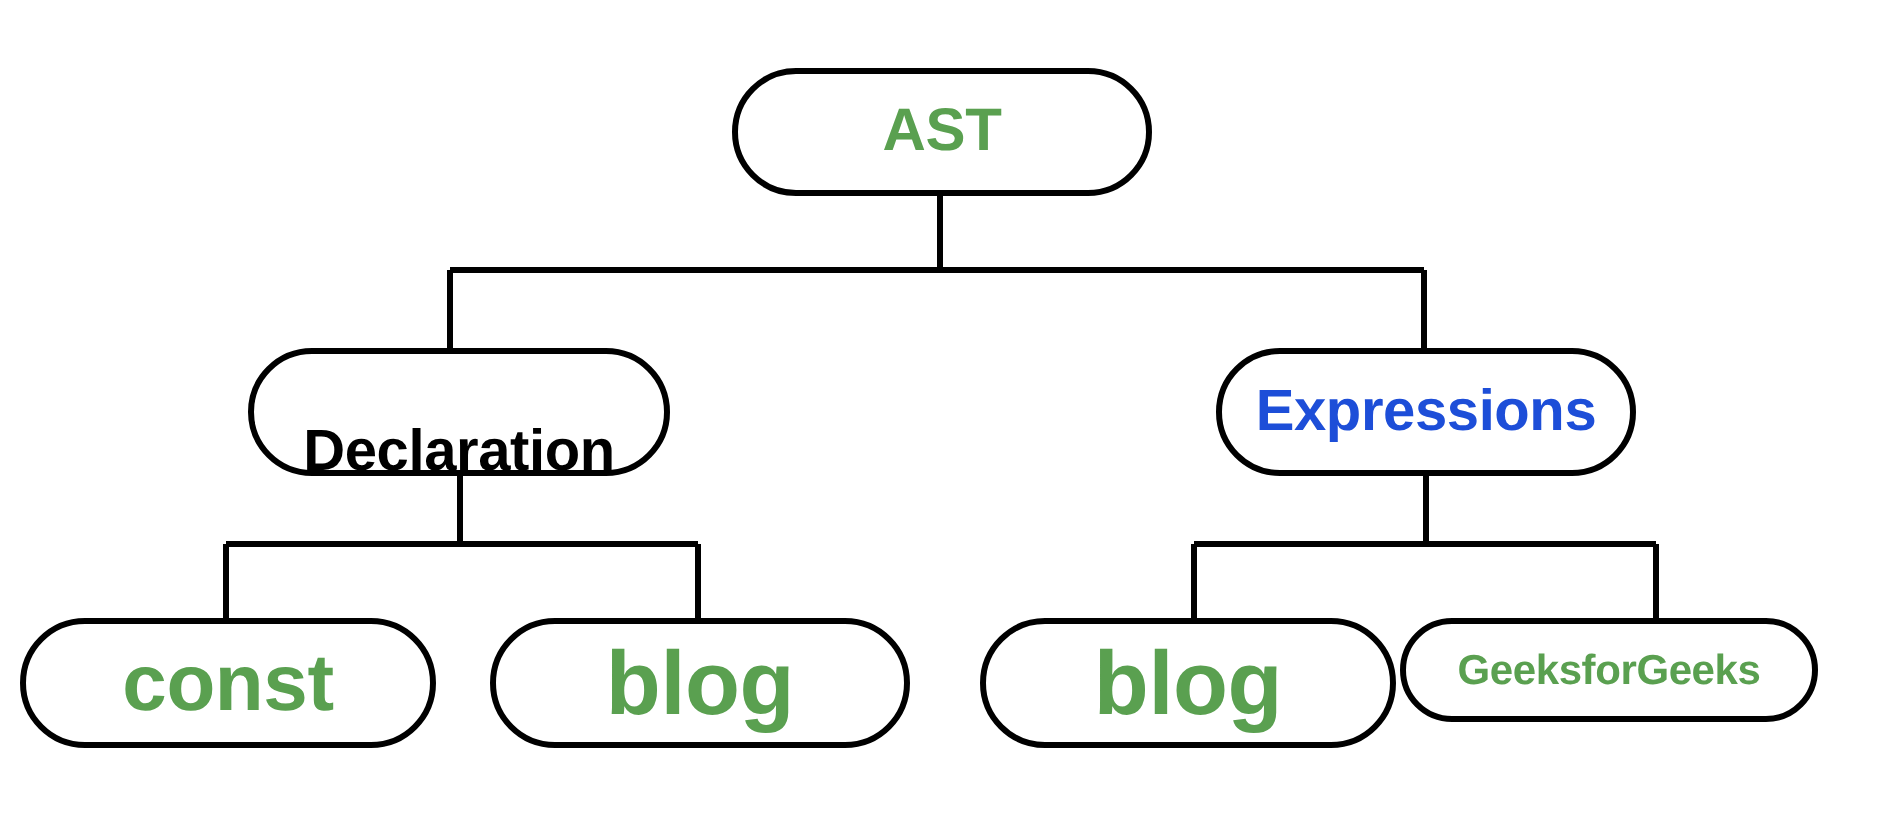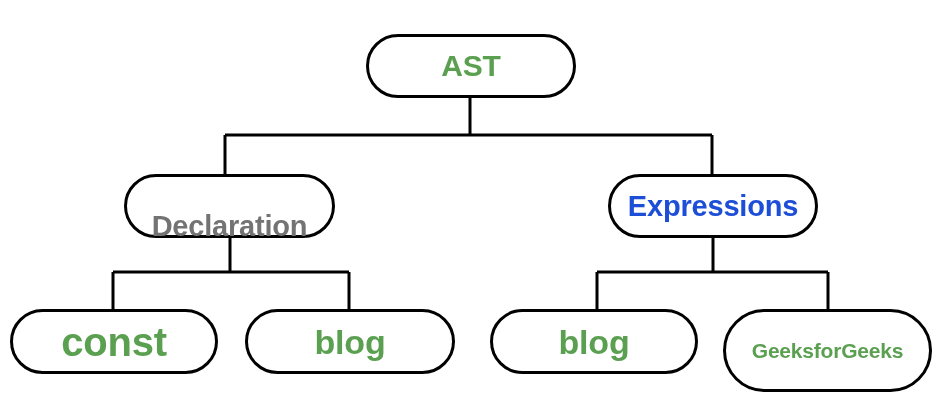--- a/index.html
+++ b/index.html
@@ -39,21 +39,21 @@
   }
   .node-label {
     color: #5aa050;
     font-weight: bold;
     line-height: 1;
     white-space: nowrap;
     letter-spacing: -0.2px;
   }
   .size-root  .node-label { font-size: 30px; }
   .size-mid   .node-label { font-size: 29px; }
-  .size-lg    .node-label { font-size: 34px; }
+  .size-lg    .node-label { font-size: 45px; }
   .size-md    .node-label { font-size: 40px; }
   .size-sm    .node-label { font-size: 21px; }
 </style>
 </head>
 <body>
 
 <div id="canvas" style="background: rgb(255, 255, 255);">
 
   <svg id="edges" viewBox="0 0 942 415" width="942" height="415" xmlns="http://www.w3.org/2000/svg">
     <g id="edge-group" fill="none" stroke="#000000" stroke-width="3" stroke-linecap="butt">
@@ -64,36 +64,36 @@
         <path d="M 713 238 L 713 272 M 597 272 L 828 272 M 597 272 L 597 309"></path>
         <path d="M 828 272 L 828 309"></path>
       </g>
   </svg>
 
   <div class="node size-root" style="left: 366px; top: 34px; width: 210px; height: 64px; border-color: rgb(0, 0, 0);">
     <span class="node-label" style="color: rgb(90, 160, 80);">AST</span>
   </div>
 
   <div class="node size-mid" style="left: 124px; top: 174px; width: 211px; height: 64px; border-color: rgb(0, 0, 0);">
-    <span class="node-label" style="color: #737373; margin-top: 40px;">Declaration</span>
+    <span class="node-label" style="color: #000000; margin-top: 40px;">Declaration</span>
   </div>
 
   <div class="node size-mid" style="left: 608px; top: 174px; width: 210px; height: 64px; border-color: rgb(0, 0, 0);">
     <span class="node-label" style="color: #1d4ed8;">Expressions</span>
   </div>
 
   <div class="node size-md" style="left: 10px; top: 309px; width: 208px; height: 65px; border-color: rgb(0, 0, 0);">
     <span class="node-label" style="color: rgb(90, 160, 80);">const</span>
   </div>
 
   <div class="node size-lg" style="left: 245px; top: 309px; width: 210px; height: 65px; border-color: rgb(0, 0, 0);">
     <span class="node-label" style="color: rgb(90, 160, 80);">blog</span>
   </div>
 
   <div class="node size-lg" style="left: 490px; top: 309px; width: 208px; height: 65px; border-color: rgb(0, 0, 0);">
     <span class="node-label" style="color: rgb(90, 160, 80);">blog</span>
   </div>
 
-  <div class="node size-sm" style="left: 723px; top: 309px; width: 209px; height: 83px; border-color: rgb(0, 0, 0); justify-content: center;">
+  <div class="node size-sm" style="left: 700px; top: 309px; width: 209px; height: 52px; border-color: rgb(0, 0, 0); justify-content: center;">
     <span class="node-label" style="color: rgb(90, 160, 80);">GeeksforGeeks</span>
   </div>
 
 </div>
 
 </body></html>

